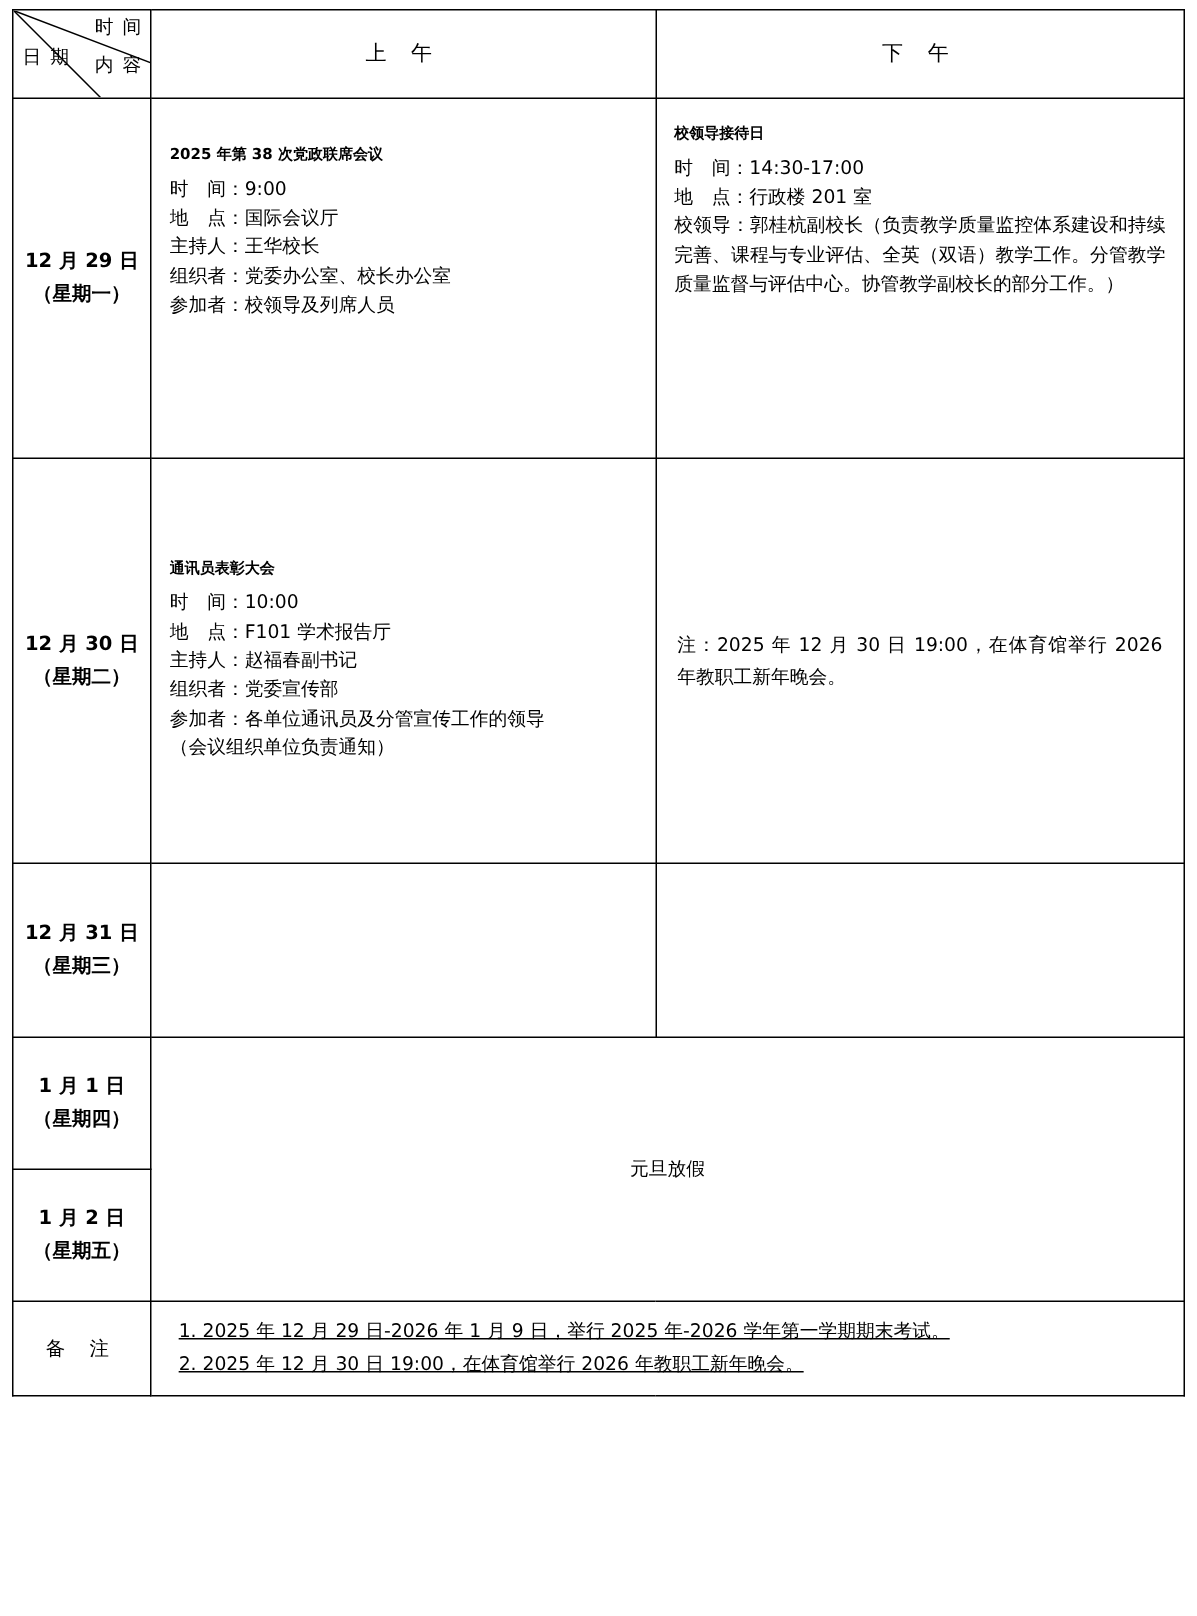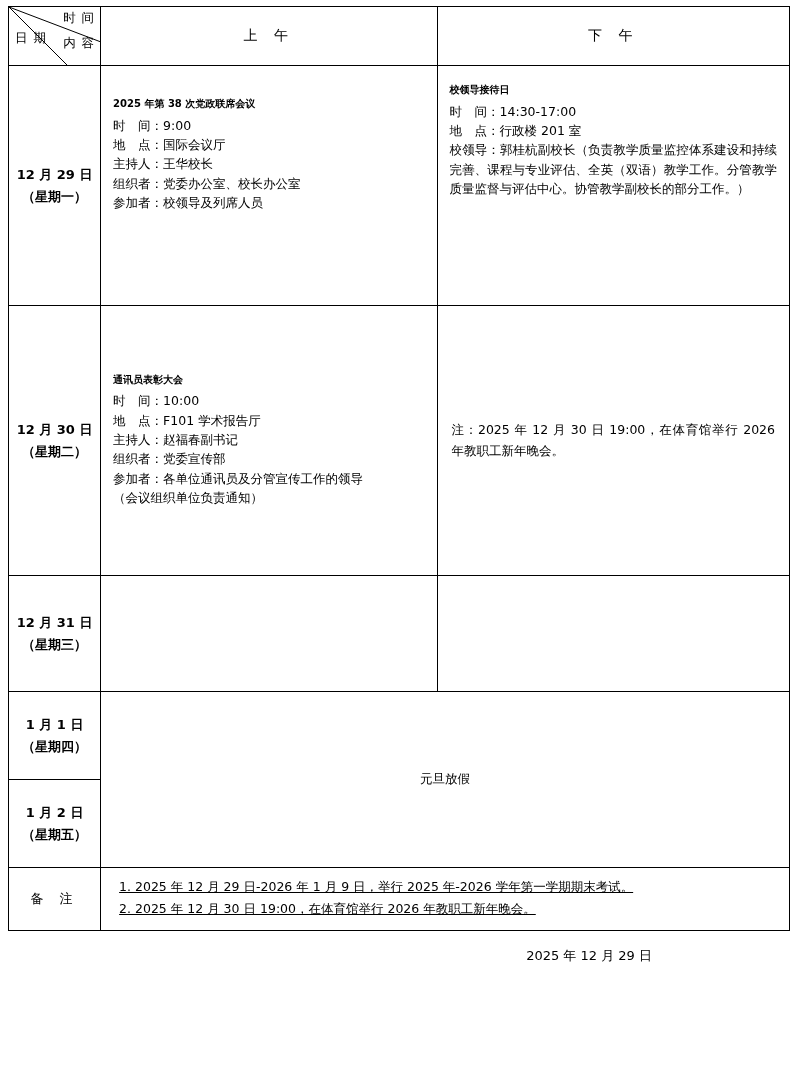--- a/index.html
+++ b/index.html
@@ -229,16 +229,15 @@
           <div class="remark-body">
             <div>1. 2025 年 12 月 29 日-2026 年 1 月 9 日，举行 2025 年-2026 学年第一学期期末考试。</div>
             <div>2. 2025 年 12 月 30 日 19:00，在体育馆举行 2026 年教职工新年晚会。</div>
           </div>
         </td>
       </tr>
     </tbody>
   </table>
 
   <div class="footer">
-    <div>2025 年 12 月 29 日</div>
   </div>
 
 </div>
 
 </body></html>

